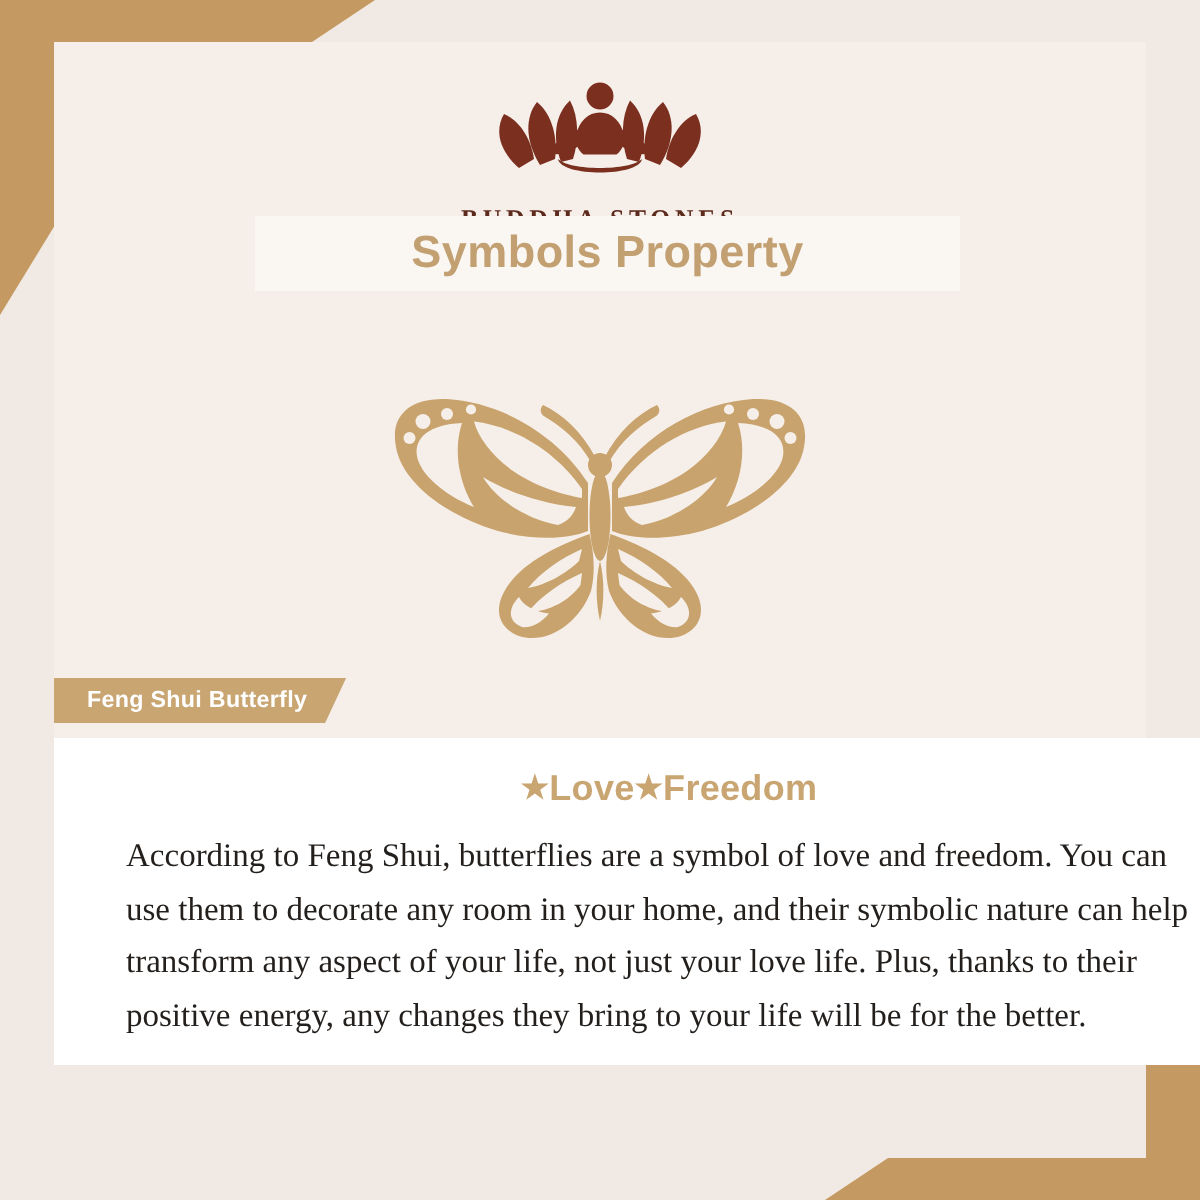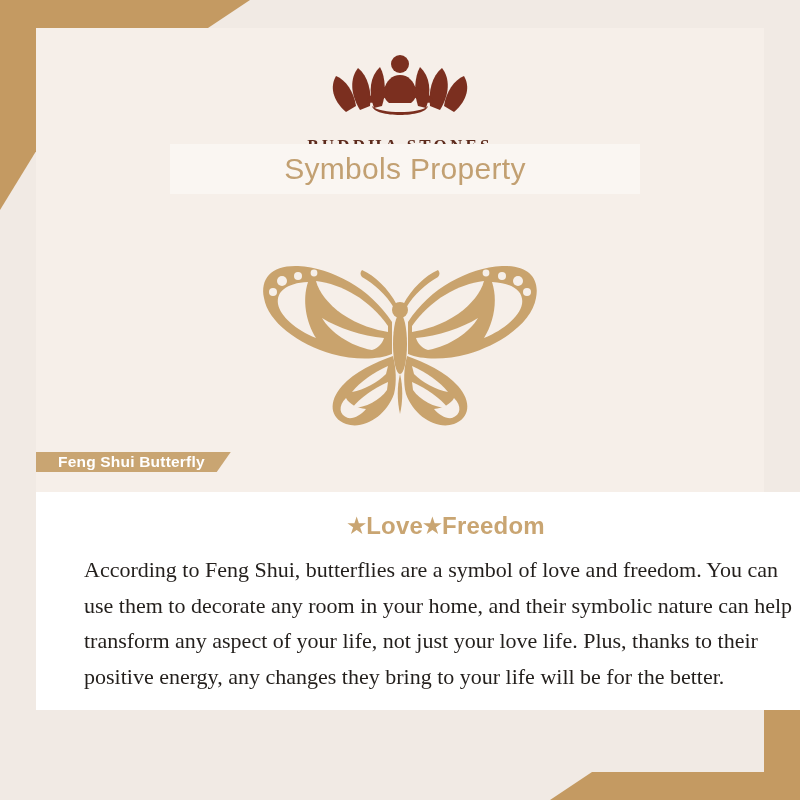--- a/index.html
+++ b/index.html
@@ -87,21 +87,21 @@
     left: 134px;
     width: 470px;
     height: 50px;
     background: #faf6f2;
     display: flex;
     align-items: center;
     justify-content: center;
   }
   .title-banner .title-text {
     font-size: 30px;
-    font-weight: normal;
+    font-weight: bold;
     color: #c2a072;
     font-family: "Liberation Sans", sans-serif;
     letter-spacing: 0.3px;
   }
 
   
   .art-area {
     position: absolute;
     top: 190px;
     left: 0;
@@ -110,21 +110,21 @@
     display: flex;
     align-items: center;
     justify-content: center;
   }
 
   
   .tag {
     position: absolute;
     top: 424px;
     left: 0;
-    height: 20px;
+    height: 30px;
     padding: 0 26px 0 22px;
     background: #c9a572;
     color: #ffffff;
     font-size: 15.5px;
     font-weight: bold;
     display: flex;
     align-items: center;
     clip-path: polygon(0 0, 100% 0, calc(100% - 14px) 100%, 0 100%);
     letter-spacing: 0.2px;
   }

